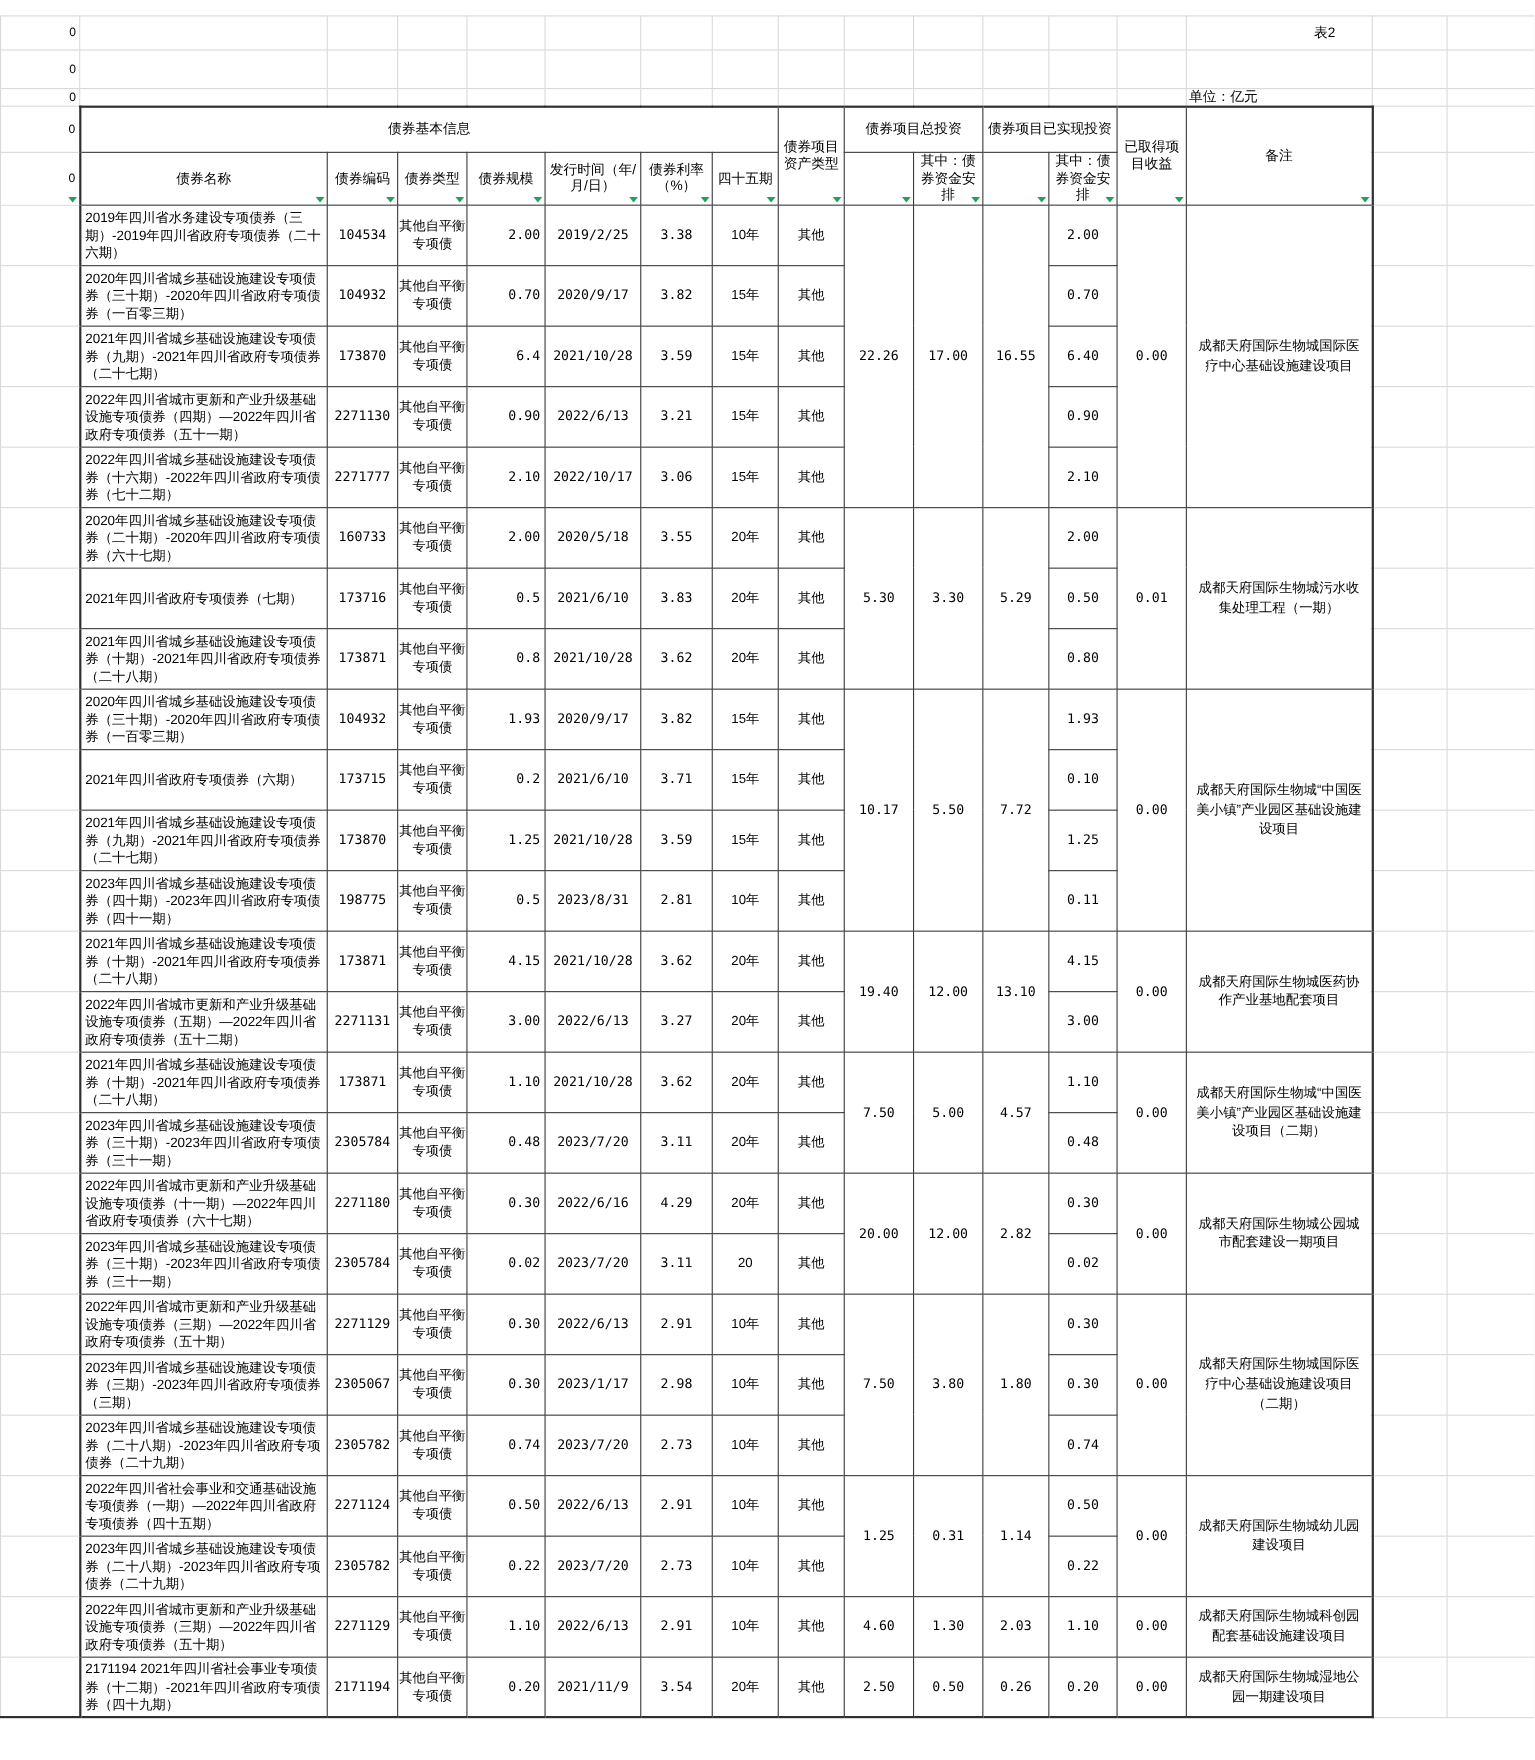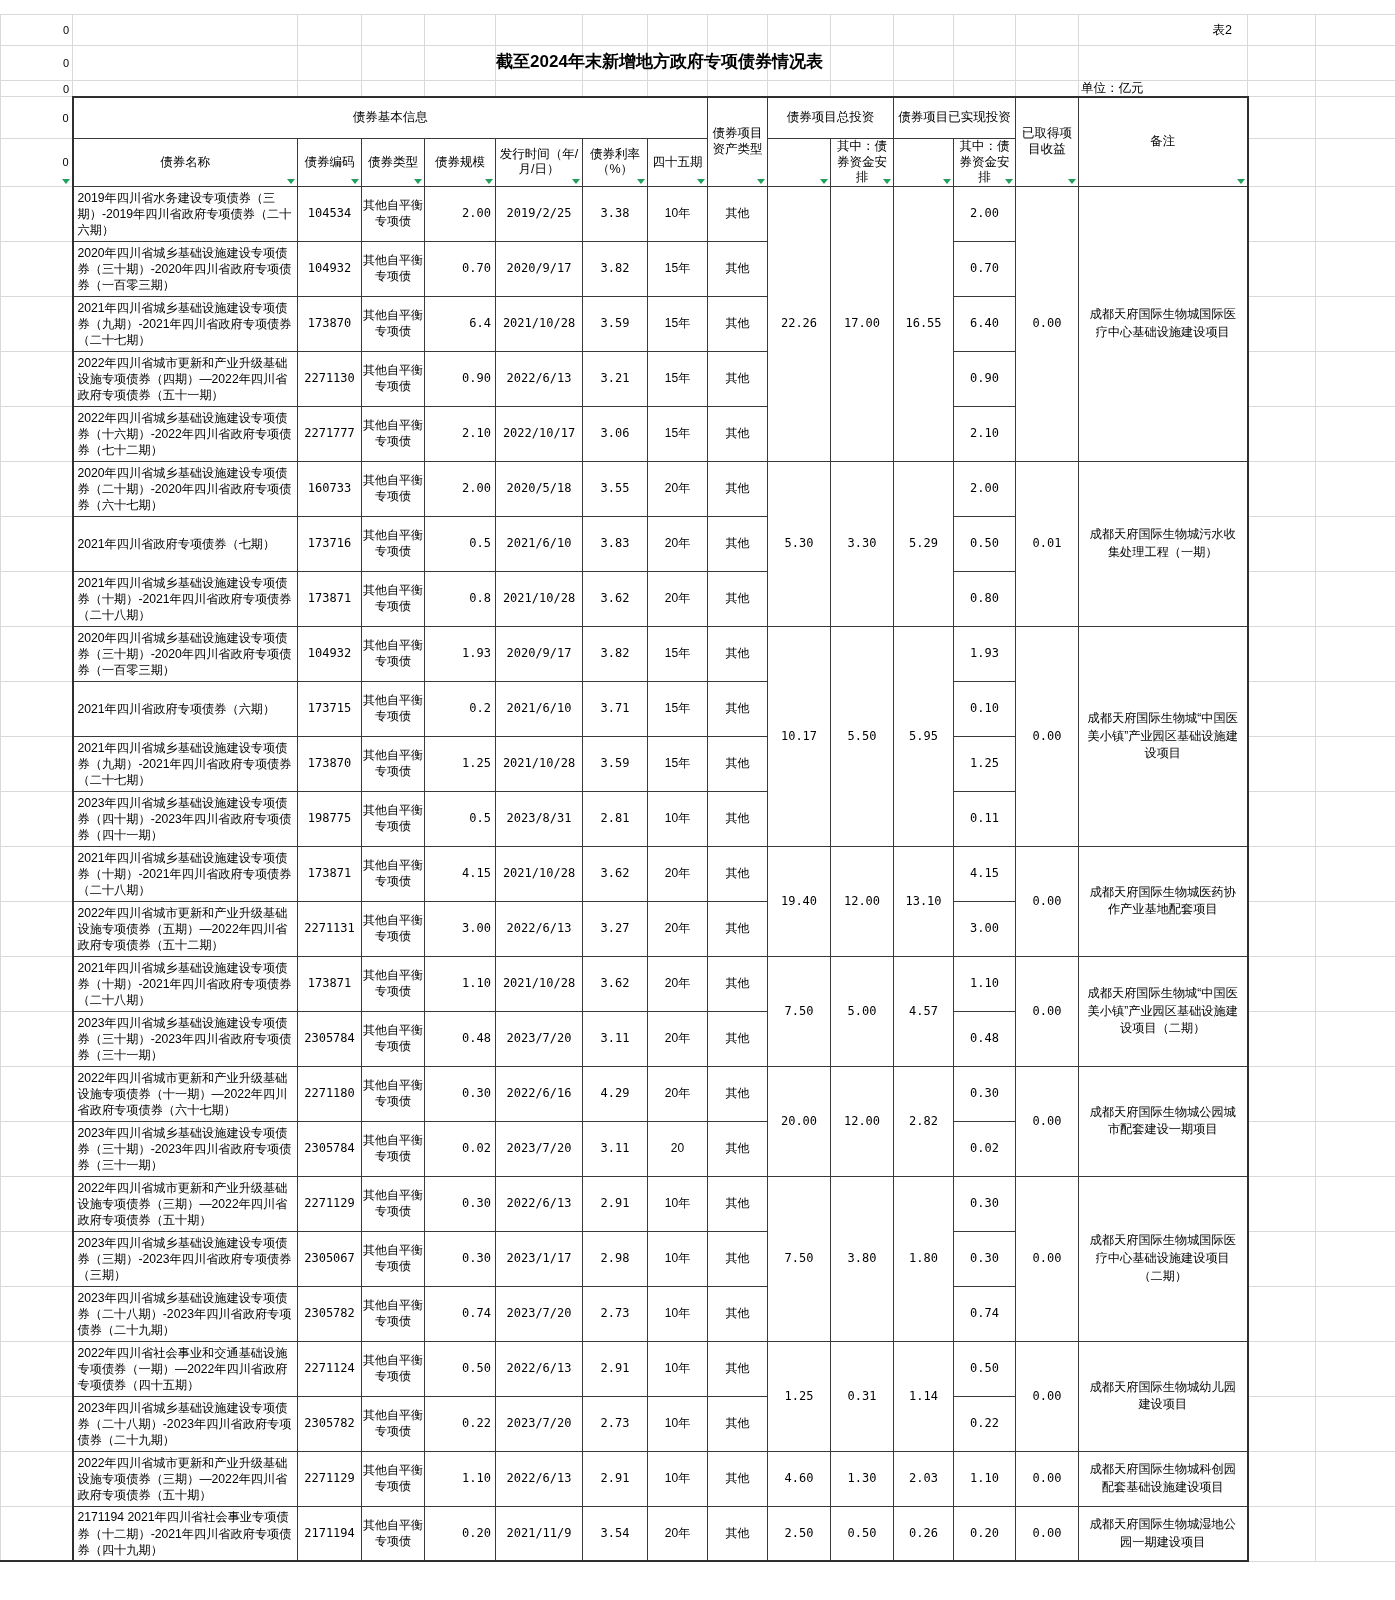--- a/index.html
+++ b/index.html
@@ -21,21 +21,21 @@
   .bB{border-bottom:2px solid #2f2f2f;}
 
   .name{text-align:left;padding:2px 4px;font-size:12.2px;line-height:1.32;margin-left:16px;}
   .mono{font-family:"DejaVu Sans Mono",monospace;font-size:12px;}
   .num{font-family:"DejaVu Sans Mono",monospace;font-size:12px;text-align:center;}
   .scale{text-align:right;padding-right:4px;}
   .remark{font-size:12.2px;line-height:1.45;padding:0 5px;}
 
   .title-overlay{position:absolute;left:72px;top:44px;width:1175px;height:36px;line-height:36px;
     text-align:center;font-size:17px;font-weight:700;}
-  .corner{ text-align:right;padding-right:15px;font-size:12.5px;margin-left:32px;}
+  .corner{ text-align:right;padding-right:33px;font-size:12.5px;margin-left:32px;}
   .unit{ text-align:left;padding-left:2px;font-size:12.5px;line-height:1;}
 
   
   .fa{position:absolute;right:2px;bottom:2px;width:0;height:0;
       border-left:4px solid transparent;border-right:4px solid transparent;
       border-top:5px solid #21a15c;}
   .gz{position:relative;}
 </style>
 </head>
 <body>
@@ -286,21 +286,21 @@
           <td class="c name bL">2020年四川省城乡基础设施建设专项债券（三十期）-2020年四川省政府专项债券（一百零三期）</td>
           <td class="c mono">104932</td>
           <td class="c">其他自平衡专项债</td>
           <td class="c mono scale">1.93</td>
           <td class="c mono">2020/9/17</td>
           <td class="c mono">3.82</td>
           <td class="c">15年</td>
           <td class="c">其他</td>
           <td class="c num" rowspan="4">10.17</td>
           <td class="c num" rowspan="4">5.50</td>
-          <td class="c num" rowspan="4">5.95</td>
+          <td class="c num" rowspan="4">7.72</td>
           <td class="c num">1.93</td>
           <td class="c num" rowspan="4">0.00</td>
           <td class="c remark bR" rowspan="4">成都天府国际生物城“中国医美小镇”产业园区基础设施建设项目</td>
           <td class="g"></td>
           <td class="g"></td>
         </tr>
         <tr style="height: 55px;">
           <td class="g"></td>
           <td class="c name bL">2021年四川省政府专项债券（六期）</td>
           <td class="c mono">173715</td>
@@ -555,14 +555,13 @@
           <td class="c num bB">0.26</td>
           <td class="c num bB">0.20</td>
           <td class="c num bB">0.00</td>
           <td class="c remark bR bB">成都天府国际生物城湿地公园一期建设项目</td>
           <td class="g"></td>
           <td class="g"></td>
         </tr>
       </tbody>
   </table>
 
-  <div class="title-overlay">截至2024年末新增地方政府专项债券情况表</div>
 </div>
 
 </body></html>

